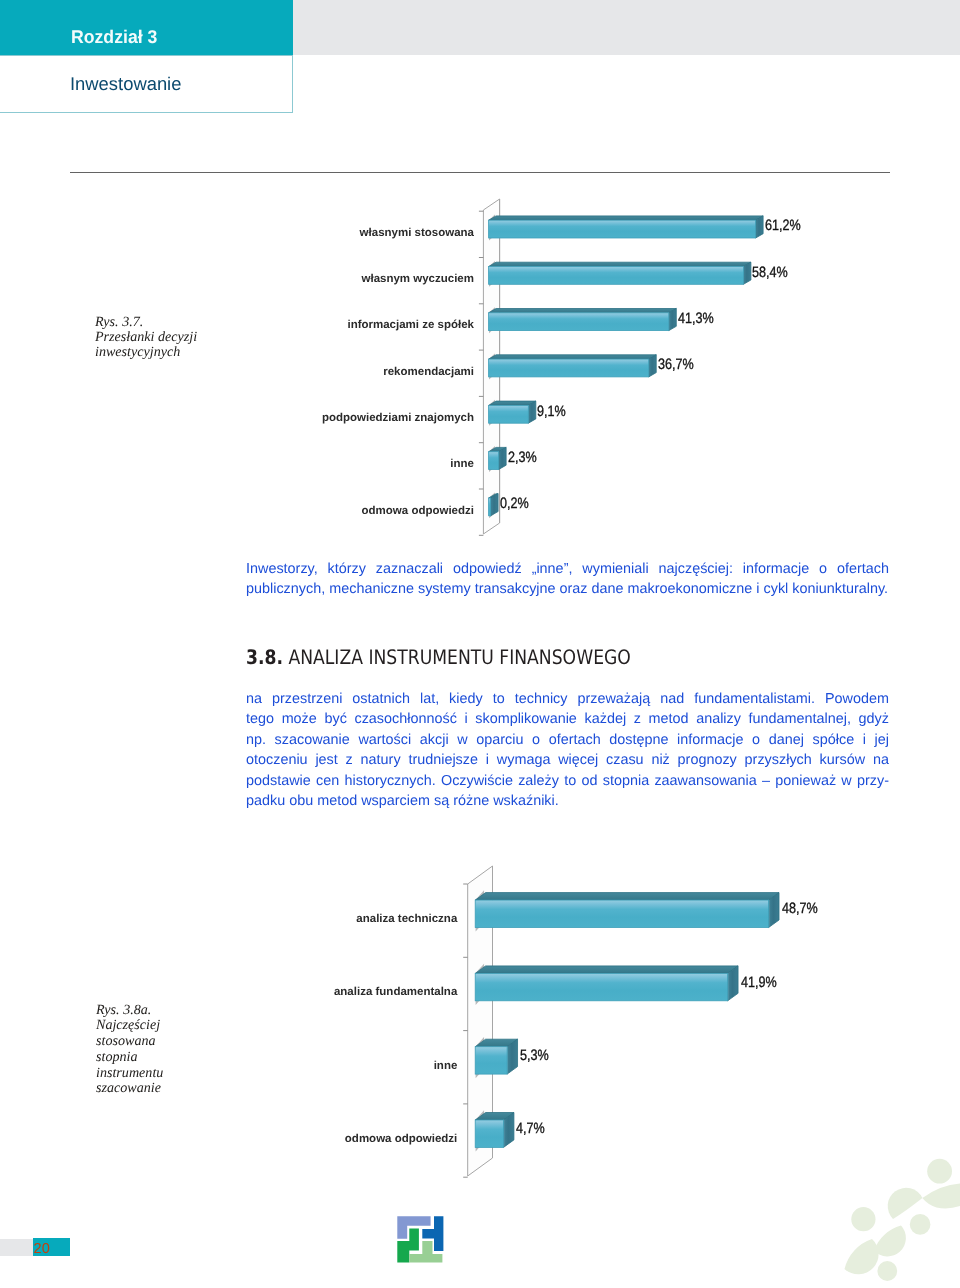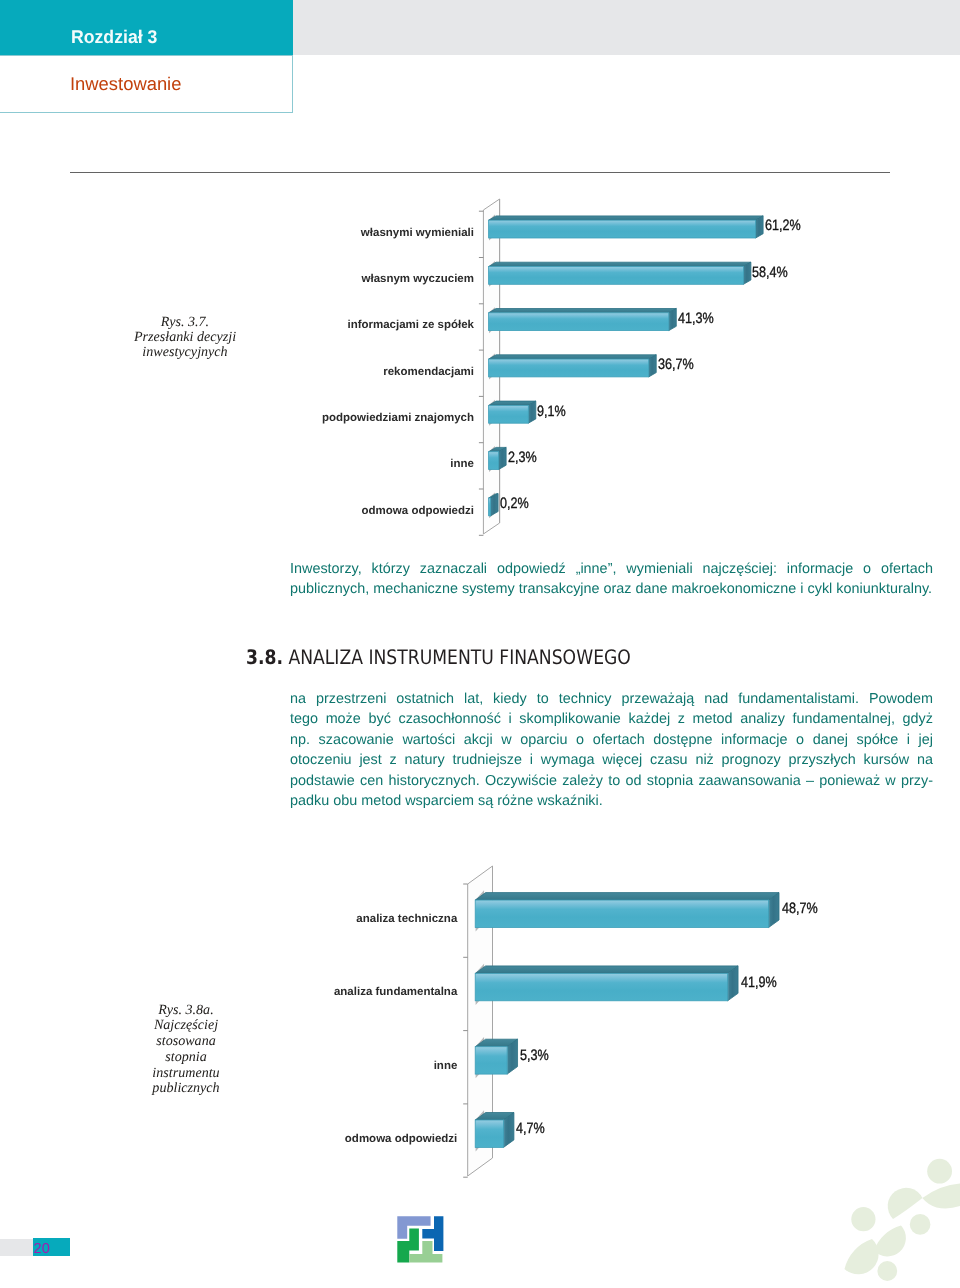--- a/index.html
+++ b/index.html
@@ -8,43 +8,43 @@
   .page{position:absolute;left:0;top:0;width:960px;height:1288px;background:#fff;}
 
   
   .grey-band{position:absolute;left:0;top:0;width:960px;height:55px;background:#e6e7e9;}
   .chapter-block{position:absolute;left:0;top:0;width:293px;height:55px;background:#06aabc;}
   .chapter-label{position:absolute;left:71.2px;top:28px;color:#f2fbfb;font-size:18.4px;font-weight:bold;
                  font-family:"Liberation Sans",sans-serif;line-height:18.4px;white-space:nowrap;
                  transform:scaleX(0.96);transform-origin:left top;}
   .chapter-title-box{position:absolute;left:-2px;top:55px;width:295px;height:58px;background:#fff;
                      border:1px solid #8cc9d2;border-left:none;box-sizing:border-box;}
-  .chapter-title{position:absolute;left:70px;top:74.5px;color:#c2410c;font-size:18.4px;line-height:18px;
+  .chapter-title{position:absolute;left:70px;top:74.5px;color:#0c4a6e;font-size:18.4px;line-height:18px;
                  font-family:"Liberation Sans",sans-serif;white-space:nowrap;}
 
   .rule{position:absolute;left:70px;top:171.5px;width:820px;height:1.1px;background:#636363;}
 
   
   .fig-caption{position:absolute;font-family:"Liberation Serif",serif;font-style:italic;font-size:14.1px;
-               color:#23211f;text-align:center;line-height:15.4px;}
+               color:#23211f;text-align:left;line-height:15.4px;}
   .fig-caption .ref{font-style:italic;}
   .fig-caption.c2{line-height:15.8px;}
 
   
-  .para{position:absolute;font-family:"Liberation Sans",sans-serif;font-size:14.4px;color:#0f766e;line-height:20.4px;margin-left:44px;}
+  .para{position:absolute;font-family:"Liberation Sans",sans-serif;font-size:14.4px;color:#1d4ed8;line-height:20.4px;}
   .para .ln{text-align:justify;text-align-last:justify;}
   .para .ln.last{text-align:center;text-align-last:left;}
   .section-head{position:absolute;font-family:"DejaVu Sans Condensed","DejaVu Sans",sans-serif;font-size:20px;
                 color:#231f20;white-space:nowrap;transform:scaleX(0.955);transform-origin:left top;line-height:20px;}
   .section-head b{font-weight:bold;}
 
   
   .pg-grey{position:absolute;left:0;top:1239px;width:33px;height:17px;background:#e6e7e9;}
   .pg-num-box{position:absolute;left:32.5px;top:1238px;width:37.5px;height:18px;background:#06aabc;}
-  .pg-num{position:absolute;left:33.6px;top:1241.6px;color:#a21caf;font-size:14.5px;line-height:14.5px;
+  .pg-num{position:absolute;left:33.6px;top:1241.6px;color:#c2410c;font-size:14.5px;line-height:14.5px;
           font-family:"Liberation Sans",sans-serif;}
 
   .logo{position:absolute;left:397px;top:1216px;}
   .logo-text{position:absolute;left:453.6px;top:1215.1px;font-family:"Liberation Sans",sans-serif;
              font-size:16.4px;color:#464b4c;line-height:17.85px;white-space:nowrap;}
 
   
   .chart{position:absolute;}
   .clabel{position:absolute;font-family:"Liberation Sans",sans-serif;font-weight:bold;color:#2b2b2b;text-align:right;white-space:nowrap;}
   .vlabel{position:absolute;font-family:"Liberation Sans",sans-serif;color:#141414;white-space:nowrap;
@@ -174,21 +174,21 @@
       <div class="ln">podstawie cen historycznych. Oczywiście zależy to od stopnia zaawansowania – ponieważ w przy-</div>
       <div class="ln last">padku obu metod wsparciem są różne wskaźniki.</div>
     </div>
 
   <div class="fig-caption c2" style="left:96px;top:1002.5px;width:180px;">
     <div class="ref">Rys. 3.8a.</div>
     <div>Najczęściej</div>
     <div>stosowana</div>
     <div>stopnia</div>
     <div>instrumentu</div>
-    <div>publicznych</div>
+    <div>szacowanie</div>
   </div>
 
   <div id="chart2" class="chart" style="left: 380px; top: 855px;"><svg width="580" height="335" viewBox="0 0 580 335">
         <defs>
           <linearGradient id="fg1" x1="0" y1="0" x2="0" y2="1">
             <stop offset="0%" stop-color="#95cde1"></stop>
             <stop offset="13%" stop-color="#7cc2da"></stop>
             <stop offset="34%" stop-color="#52b3cd"></stop>
             <stop offset="62%" stop-color="#48aec8"></stop>
             <stop offset="100%" stop-color="#4cb1ca"></stop>
@@ -274,21 +274,21 @@
       <path fill="#8398d2" d="M 0.3 0.3 L 33.6 0.3 L 33.6 9.7 L 10.2 9.7 L 10.2 22.7 L 0.3 22.7 Z"></path>
 
       <path fill="#0b66b2" d="M 37.0 0.3 L 46.4 0.3 L 46.4 35.0 L 37.0 35.0 L 37.0 22.5 L 25.3 22.5 L 25.3 13.1 L 37.0 13.1 Z"></path>
 
       <path fill="#15a84d" d="M 12.3 12.6 L 21.9 12.6 L 21.9 34.5 L 12.3 34.5 L 12.3 46.4 L 0.3 46.4 L 0.3 25.0 L 12.3 25.0 Z"></path>
 
       <path fill="#98cf94" d="M 25.3 25.0 L 35.5 25.0 L 35.5 38.0 L 45.4 38.0 L 45.4 46.4 L 12.3 46.4 L 12.3 38.0 L 25.3 38.0 Z"></path>
     </svg>
   </div>
 
-<div class="clabel" style="left: 74px; width: 400px; font-size: 11.5px; line-height: 11.5px; top: 227.737px;">własnymi wymieniali</div>
+<div class="clabel" style="left: 74px; width: 400px; font-size: 11.5px; line-height: 11.5px; top: 227.737px;">własnymi stosowana</div>
     <div class="clabel" style="left: 74px; width: 400px; font-size: 11.5px; line-height: 11.5px; top: 274.037px;">własnym wyczuciem</div>
     <div class="clabel" style="left: 74px; width: 400px; font-size: 11.5px; line-height: 11.5px; top: 320.337px;">informacjami ze spółek</div>
     <div class="clabel" style="left: 74px; width: 400px; font-size: 11.5px; line-height: 11.5px; top: 366.637px;">rekomendacjami</div>
     <div class="clabel" style="left: 74px; width: 400px; font-size: 11.5px; line-height: 11.5px; top: 412.937px;">podpowiedziami znajomych</div>
     <div class="clabel" style="left: 74px; width: 400px; font-size: 11.5px; line-height: 11.5px; top: 459.237px;">inne</div>
     <div class="clabel" style="left: 74px; width: 400px; font-size: 11.5px; line-height: 11.5px; top: 505.537px;">odmowa odpowiedzi</div>
     <div class="vlabel" style="left: 764.616px; font-size: 15px; line-height: 15px; top: 218.325px;">61,2%</div>
     <div class="vlabel" style="left: 752.399px; font-size: 15px; line-height: 15px; top: 264.625px;">58,4%</div>
     <div class="vlabel" style="left: 677.792px; font-size: 15px; line-height: 15px; top: 310.925px;">41,3%</div>
     <div class="vlabel" style="left: 657.722px; font-size: 15px; line-height: 15px; top: 357.225px;">36,7%</div>

